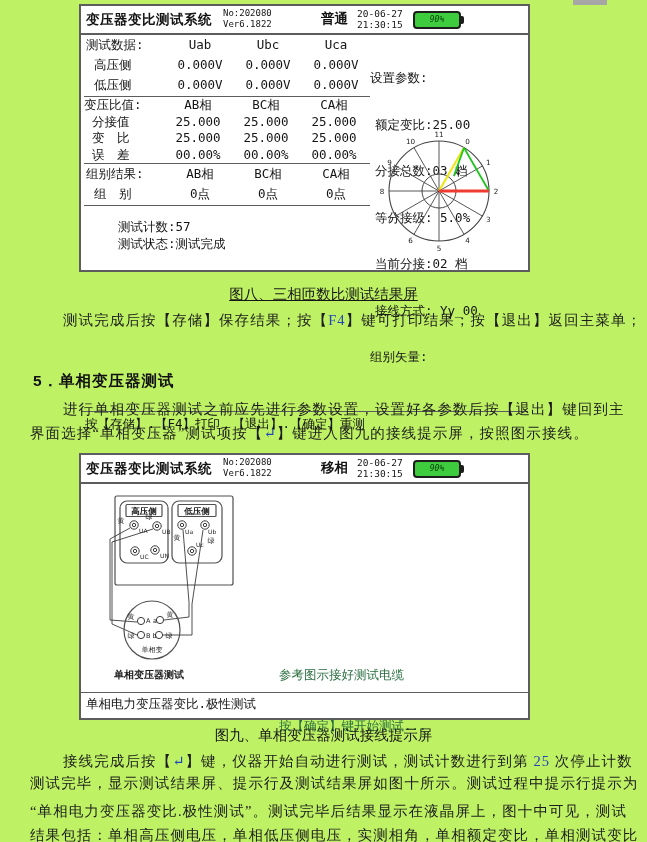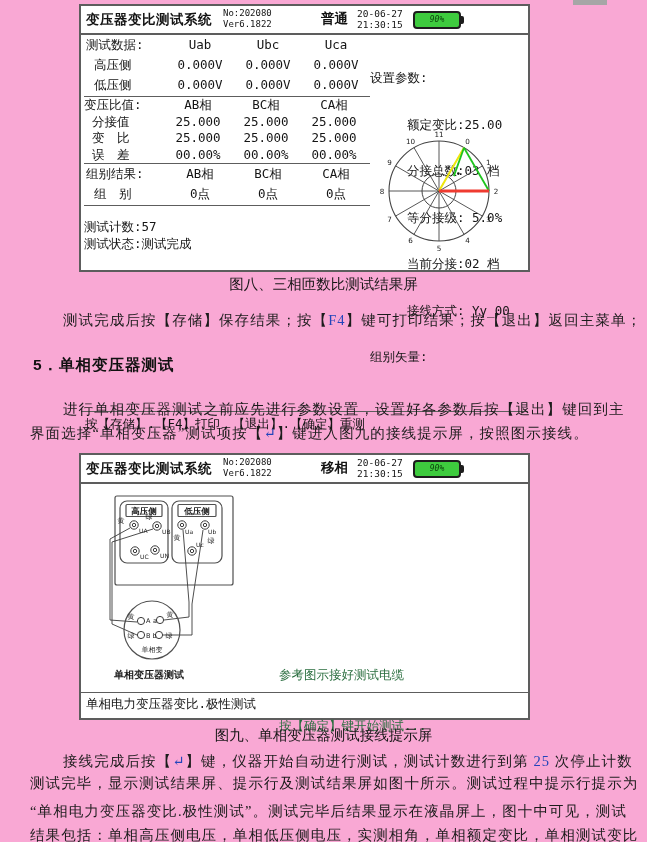--- a/index.html
+++ b/index.html
@@ -1,16 +1,16 @@
 <!DOCTYPE html>
 <html><head>
 <meta charset="utf-8">
 <style>
   html,body{margin:0;padding:0;background:#fff;}
-  .page{position:relative;width:647px;height:842px;background:#f9a8d4;overflow:hidden;
+  .page{position:relative;width:647px;height:842px;background:#bef264;overflow:hidden;
         font-family:"Liberation Serif","DejaVu Serif",serif;color:#1b1b1b;}
   .top-mark{position:absolute;left:573px;top:0;width:34px;height:5px;background:#a6a6a6;}
 
   
   .screen{position:absolute;left:79px;width:451px;border:2px solid #5d5d5d;background:#fff;
           display:flex;flex-direction:column;box-sizing:border-box;
           font-family:"DejaVu Sans Mono","Liberation Mono",monospace;color:#141414;}
   .screen1{top:4px;height:268px;}
   .screen2{top:453px;height:267px;}
   .scr-header{height:27px;border-bottom:2px solid #5d5d5d;position:relative;flex:0 0 auto;}
@@ -20,50 +20,50 @@
   .scr-dt{position:absolute;left:276px;top:2px;font-size:9.5px;line-height:11px;white-space:pre;}
   .battery{position:absolute;left:332px;top:5px;display:flex;align-items:center;}
   .bat-body{width:44px;height:14px;background:#3ecb3e;border:2px solid #1d1d1d;border-radius:4px;
             display:flex;align-items:center;justify-content:center;}
   .bat-text{font-size:8px;font-style:italic;color:#0a3d0a;line-height:1;}
   .bat-tip{width:3px;height:8px;background:#1d1d1d;border-radius:0 2px 2px 0;}
 
   .scr-body{flex:1 1 auto;display:flex;font-size:12.5px;}
   .lcol{width:289px;box-sizing:border-box;padding-left:3px;}
   .blk{border-bottom:1.5px solid #5d5d5d;}
-  .blk.last{border-bottom:none;padding-top:12px;}
+  .blk.last{border-bottom:none;padding-top:12px;margin-left:34px;}
   .row{display:flex;white-space:pre;}
   .b1 .row,.b3 .row{height:20px;line-height:20px;justify-content:flex-end;}
   .b2 .row{height:16.5px;line-height:16.5px;}
   .blk.last .row{height:17px;line-height:17px;}
   .lab{display:inline-block;width:80px;white-space:pre;}
   .lab.ind{padding-left:8px;box-sizing:border-box;}
   .val{display:inline-block;width:68px;text-align:center;white-space:pre;}
   .b1{height:61px;} .b2{height:66px;} .b3{height:41px;}
 
   .rcol{flex:1;position:relative;padding-top:4px;font-size:12.5px;line-height:15.5px;white-space:pre;}
-  .rcol .item{padding-left:5px;margin-left:32px;}
+  .rcol .item{padding-left:5px;}
   #clock-svg{position:absolute;left:8px;top:94px;}
 
   .scr-hint{flex:0 0 auto;height:24px;border-top:1.5px solid #5d5d5d;font-size:12.5px;line-height:23px;
             padding-left:4px;white-space:pre;}
 
   
   .scr-body2{flex:1 1 auto;position:relative;}
   #wiring-svg{position:absolute;left:0;top:0;}
   .prompt{position:absolute;left:198px;top:148px;font-size:12.5px;line-height:17px;
           color:#2a6e3f;white-space:pre;}
   .scr-bottom{flex:0 0 auto;height:25px;border-top:1.5px solid #5d5d5d;font-size:12.5px;
               line-height:24px;padding-left:5px;white-space:pre;font-family:Liberation Mono, monospace;}
 
   
   .caption{position:absolute;left:0;width:647px;text-align:center;font-size:14.5px;color:#161616;}
-  .cap1{top:275px;} .cap2{top:726px;}
+  .cap1{top:285px;text-decoration:underline;} .cap2{top:726px;}
   .tl{position:absolute;font-size:14.5px;color:#1c1c1c;white-space:pre;letter-spacing:1.1px;}
-  .h5{position:absolute;left:33px;top:355px;font-size:15.5px;font-weight:bold;letter-spacing:1px;
+  .h5{position:absolute;left:33px;top:371px;font-size:15.5px;font-weight:bold;letter-spacing:1px;
       font-family:"Liberation Sans","DejaVu Sans",sans-serif;color:#111;}
   .blue{color:#2244bb;}
   svg text{font-family:"DejaVu Sans","Liberation Sans",sans-serif;fill:#1a1a1a;}
 </style>
 </head>
 <body>
 
 <div class="page">
 
   <div class="top-mark"></div>

